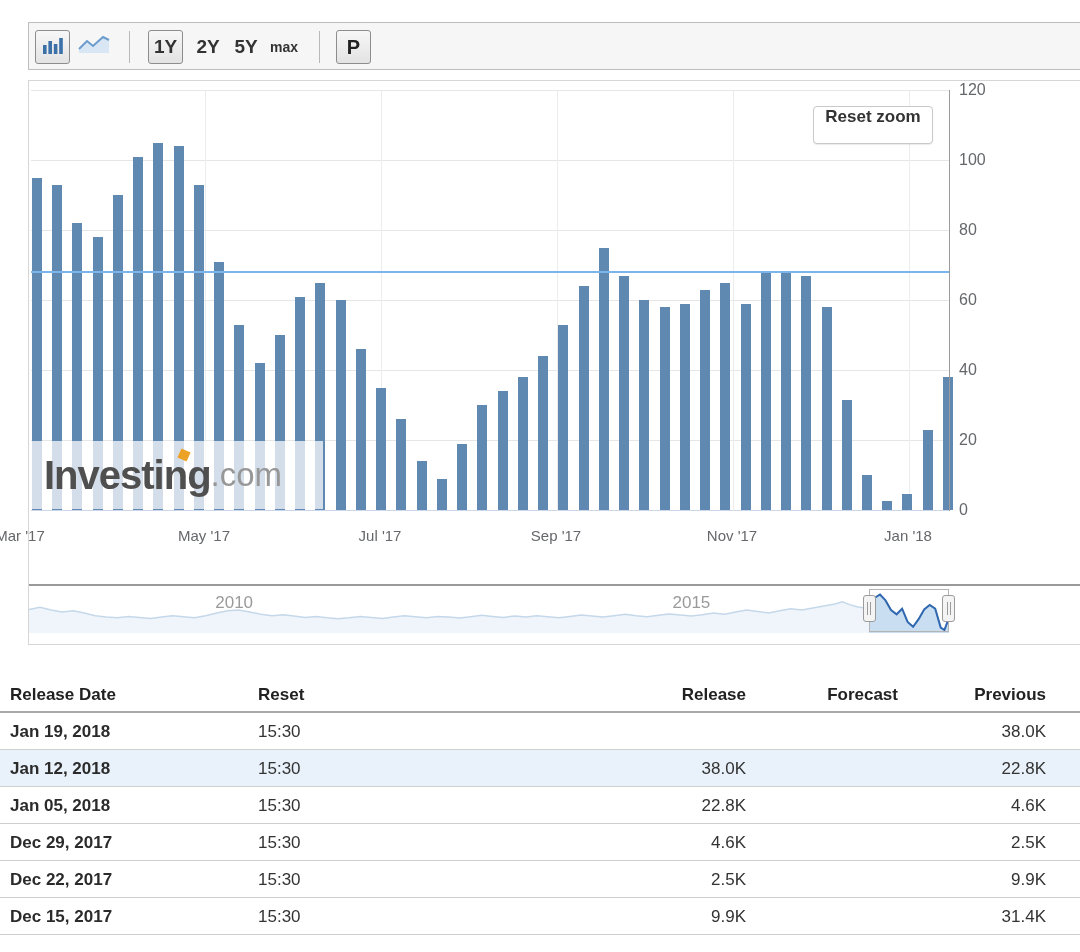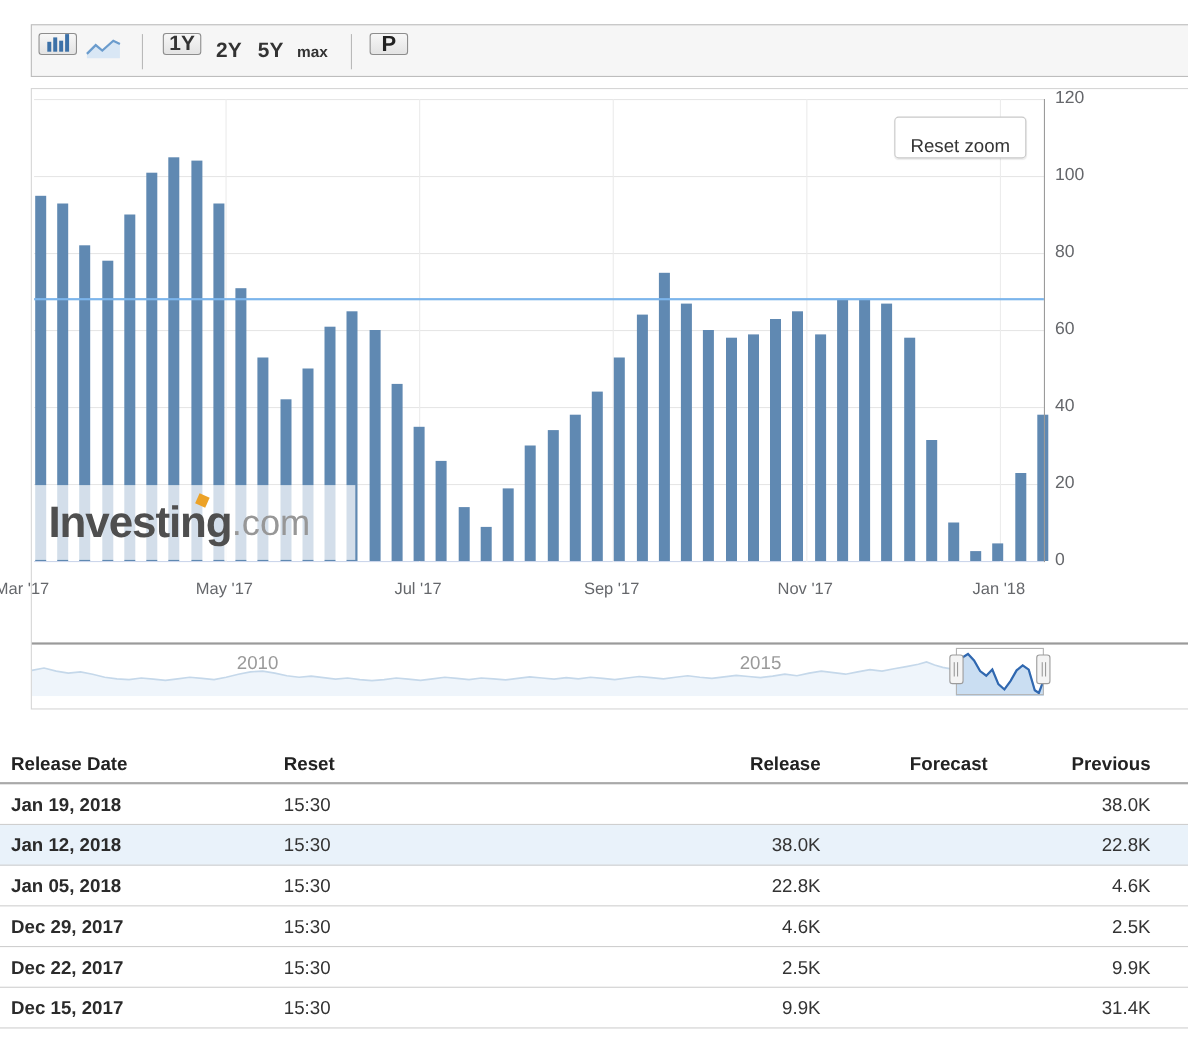--- a/index.html
+++ b/index.html
@@ -2,21 +2,21 @@
 <html><head>
 <meta charset="utf-8">
 <style>
   * { margin:0; padding:0; box-sizing:border-box; }
   html,body { width:1080px; height:952px; overflow:hidden; background:#fff;
     font-family:"Liberation Sans", sans-serif; color:#333; }
 
   
   #toolbar { position:absolute; left:28px; top:22px; width:1062px; height:48px;
     background:#f6f6f6; border:1px solid #bdbdbd; }
-  .tool-btn { position:absolute; top:7px; width:35px; height:20px; border:1px solid #8d8d8d;
+  .tool-btn { position:absolute; top:7px; width:35px; height:34px; border:1px solid #8d8d8d;
     border-radius:3px; background:linear-gradient(#f7f7f7,#e3e3e3);
     display:flex; align-items:center; justify-content:center; cursor:pointer; }
   .tool-flat { position:absolute; top:7px; width:36px; height:34px; display:flex;
     align-items:center; justify-content:center; cursor:pointer; }
   .range-lbl { font-weight:bold; font-size:19px; color:#333; }
   .range-max { font-weight:bold; font-size:14px; color:#333; }
   .tool-sep { position:absolute; top:8px; width:1px; height:32px; background:#b9b9b9; }
   .p-lbl { font-weight:bold; font-size:20px; color:#222; }
 
   
@@ -27,21 +27,21 @@
   .y-axis-line { position:absolute; left:920px; top:9px; width:1px; height:421px; background:#9b9b9b; }
   .bar { position:absolute; width:10px; background:#6089b2; }
   .plotline { position:absolute; left:2px; width:918px; height:2px; background:#7cb5ec; }
   .y-tick { position:absolute; left:930px; width:52px; height:18px; font-size:16px;
     color:#65676b; text-align:left; line-height:18px; }
   .x-tick { position:absolute; top:445px; width:90px; height:20px; font-size:15px;
     color:#65676b; text-align:center; line-height:20px; }
 
   #reset-zoom { position:absolute; left:784px; top:25px; width:120px; height:38px;
     background:#fff; border:1px solid #c9c9c9; border-radius:4px; box-shadow:0 1px 1px rgba(0,0,0,.08);
-    font-size:17px; color:#333; display:flex; align-items:flex-end; justify-content:center; cursor:pointer; }
+    font-size:17px; color:#333; display:flex; align-items:flex-start; justify-content:center; cursor:pointer;font-weight:bold; }
 
   #watermark { position:absolute; left:2px; top:360px; width:292px; height:68px;
     background:rgba(255,255,255,.72); display:flex; align-items:center; padding-left:13px; }
   #wm-brand { font-weight:bold; font-size:40px; color:#4f4f4f; letter-spacing:-1px; }
   #wm-suffix { font-size:33px; color:#979797; }
   #wm-dot { position:absolute; left:148px; top:9px; width:10px; height:10px;
     background:#eca227; transform:rotate(24deg); }
 
   
   #nav-topline { position:absolute; left:0; top:503px; width:1062px; height:2px; background:#9a9a9a; }

